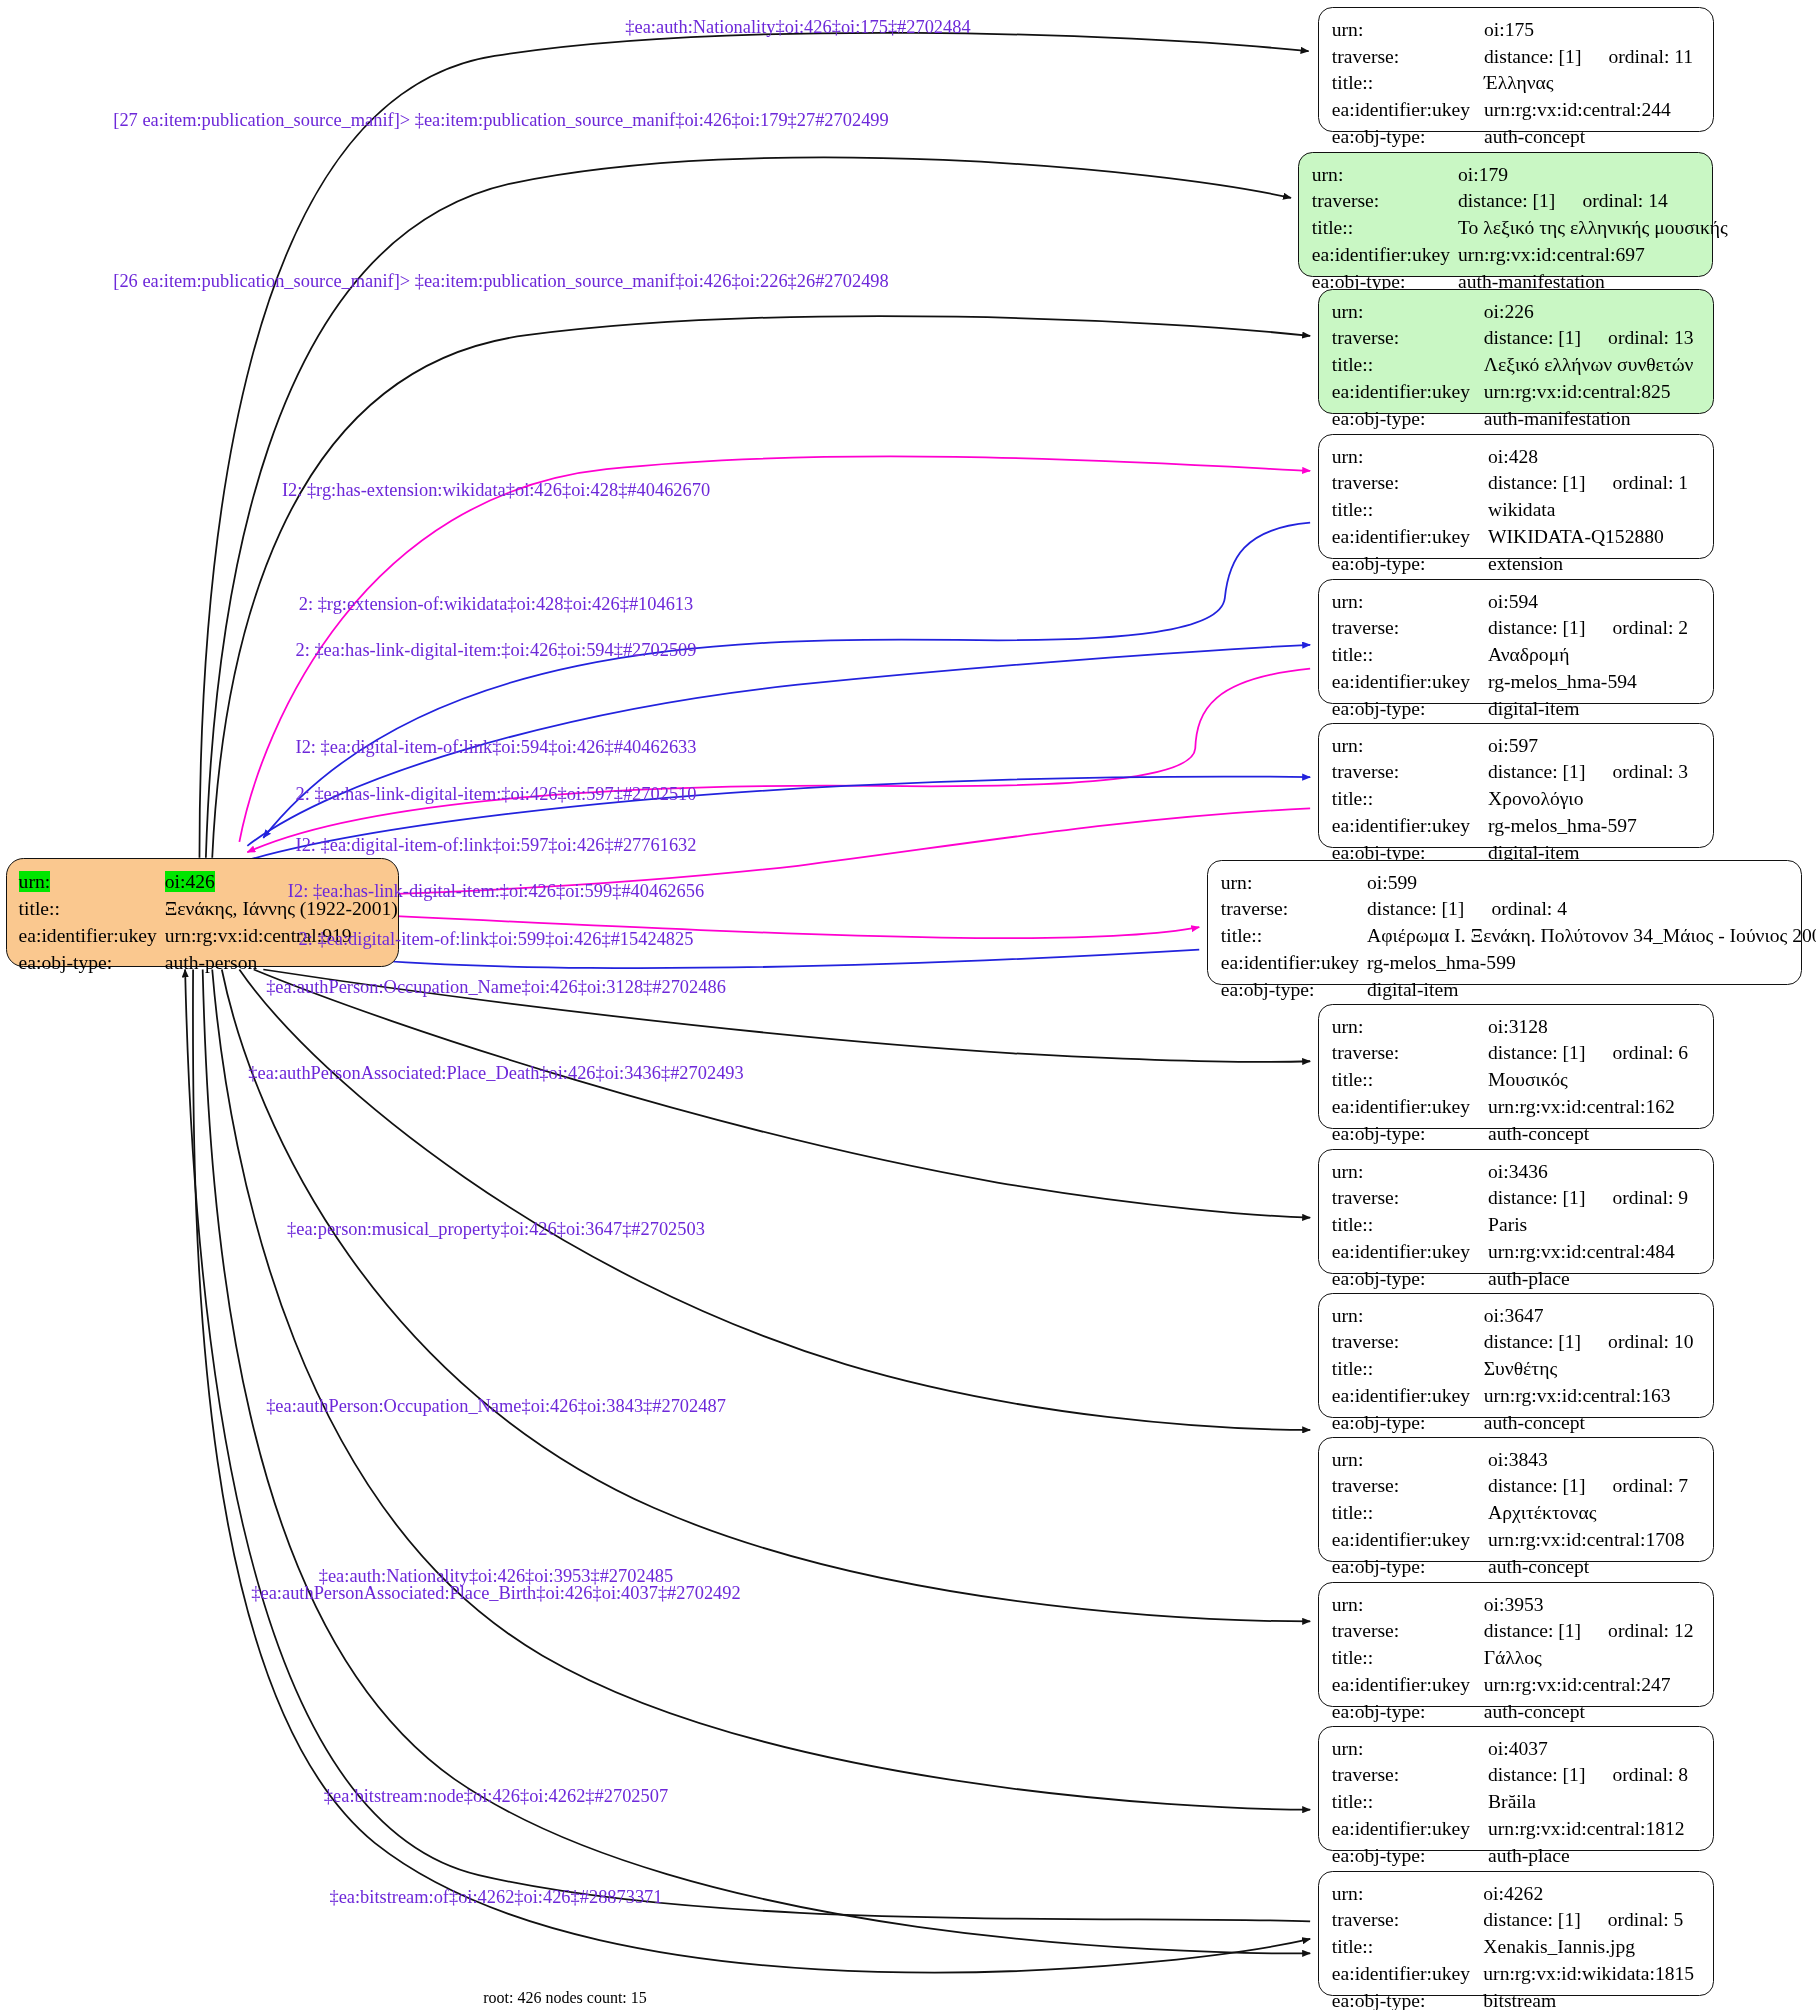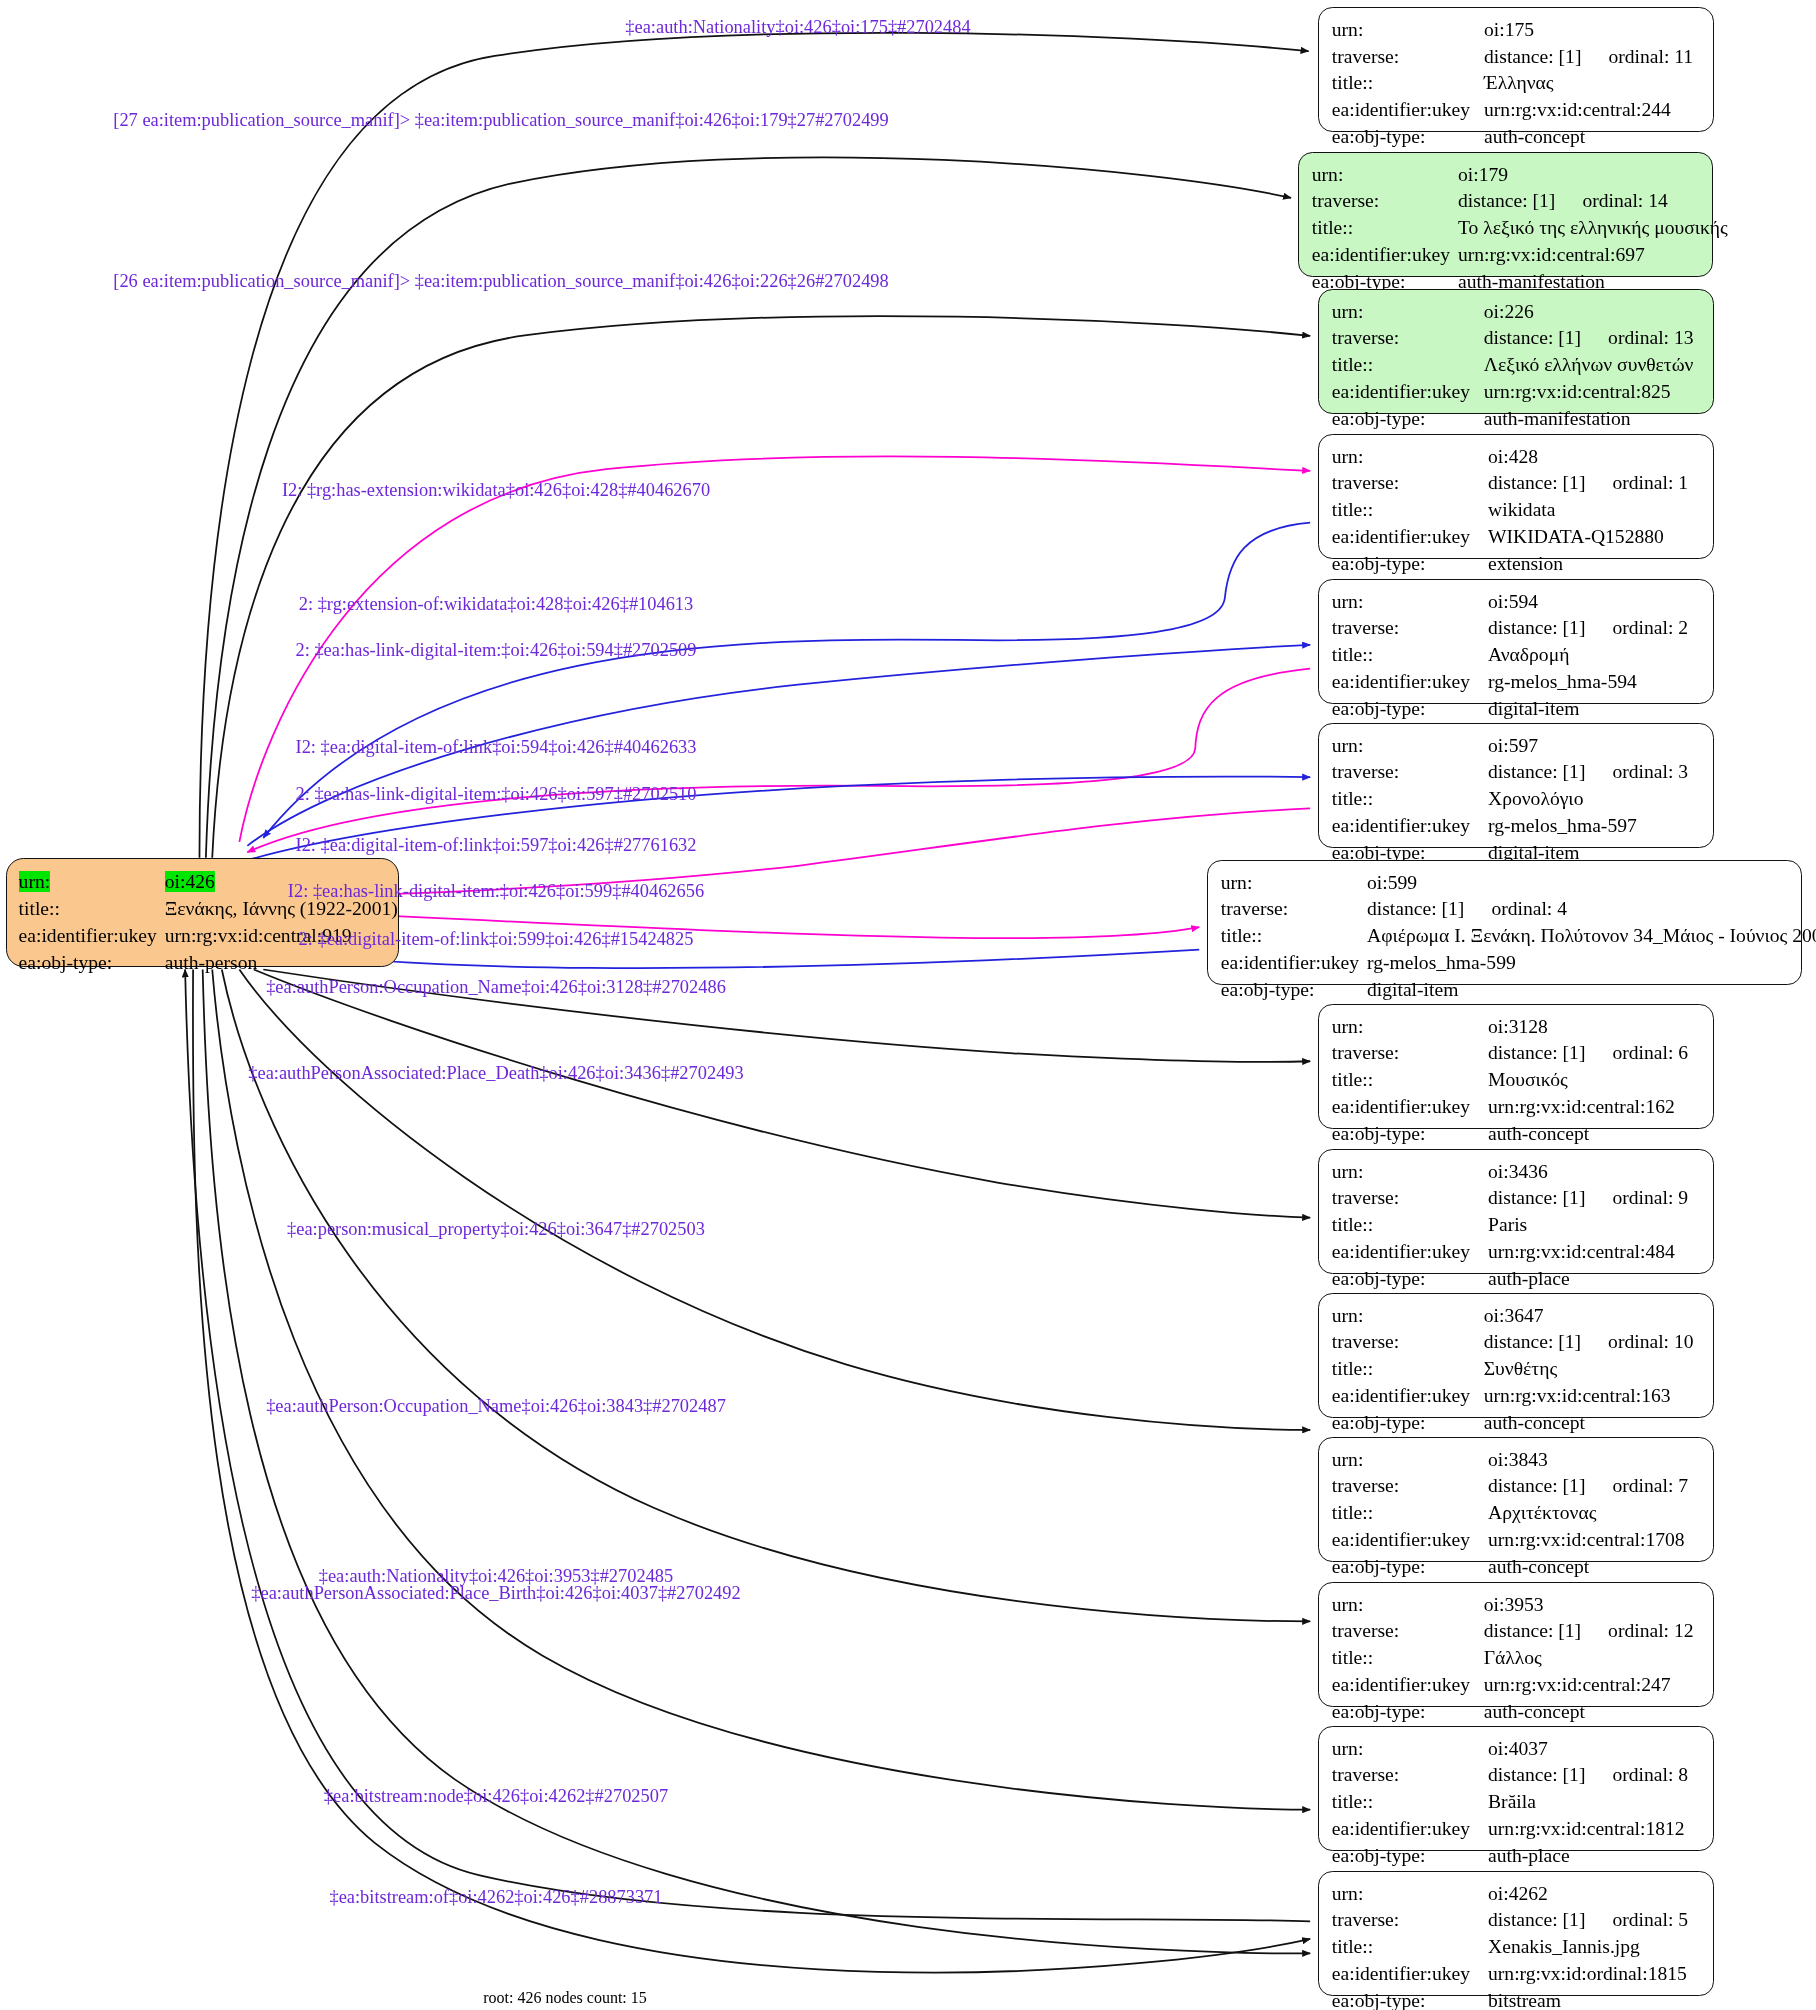--- a/index.html
+++ b/index.html
@@ -438,21 +438,21 @@
             <tr>
               <td class="k">traverse:</td>
               <td class="v">distance: [1]<span class="sp"></span>ordinal: 5</td>
             </tr>
             <tr>
               <td class="k">title::</td>
               <td class="v">Xenakis_Iannis.jpg</td>
             </tr>
             <tr>
               <td class="k">ea:identifier:ukey</td>
-              <td class="v">urn:rg:vx:id:ordinal:1815</td>
+              <td class="v">urn:rg:vx:id:wikidata:1815</td>
             </tr>
             <tr>
               <td class="k">ea:obj-type:</td>
               <td class="v">bitstream</td>
             </tr>
           </tbody>
         </table>
       </div>
     </div>
   <div id="labels-layer">

